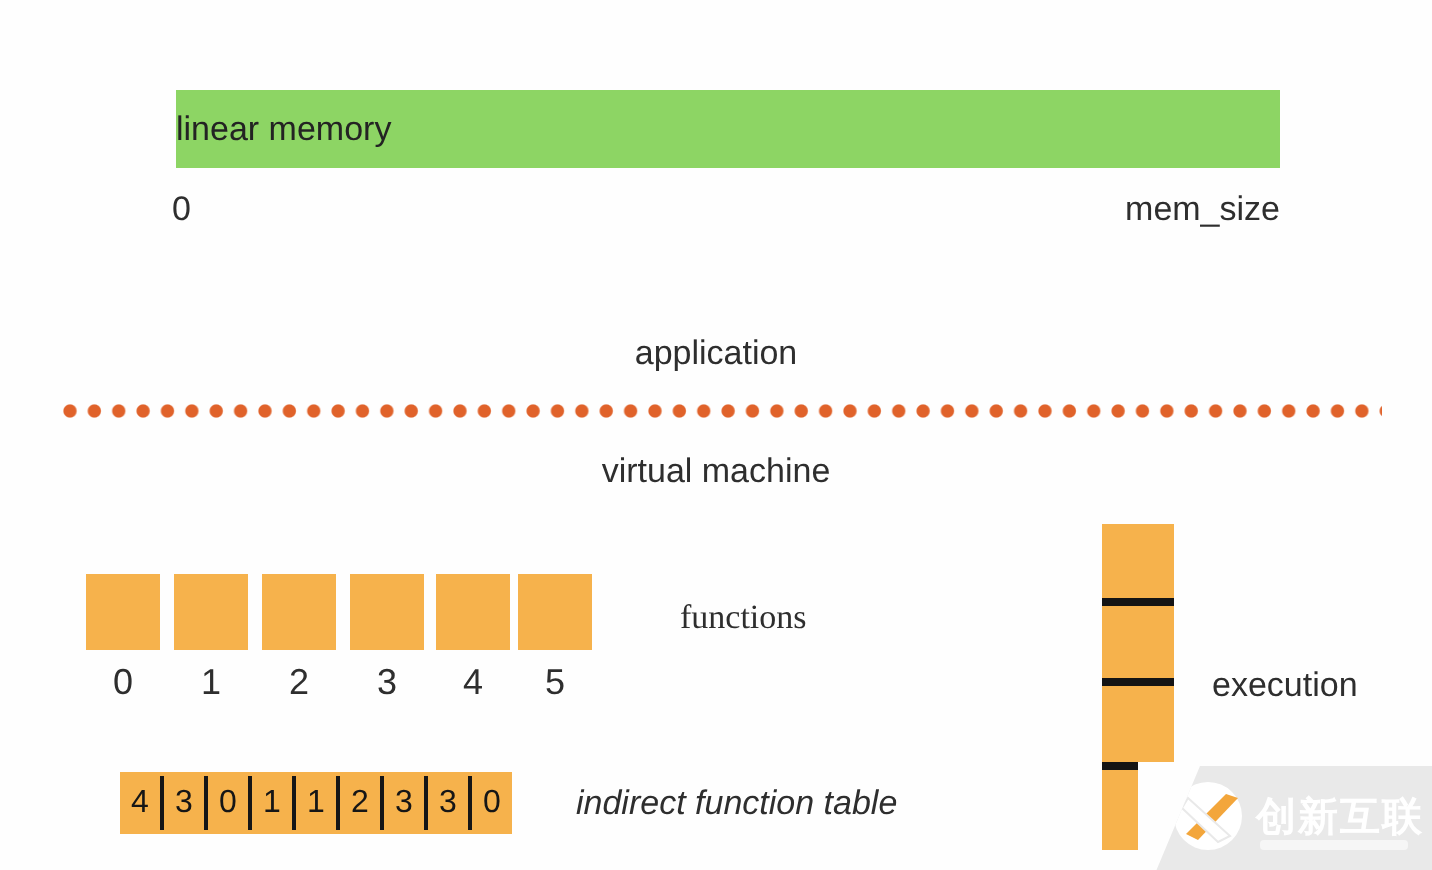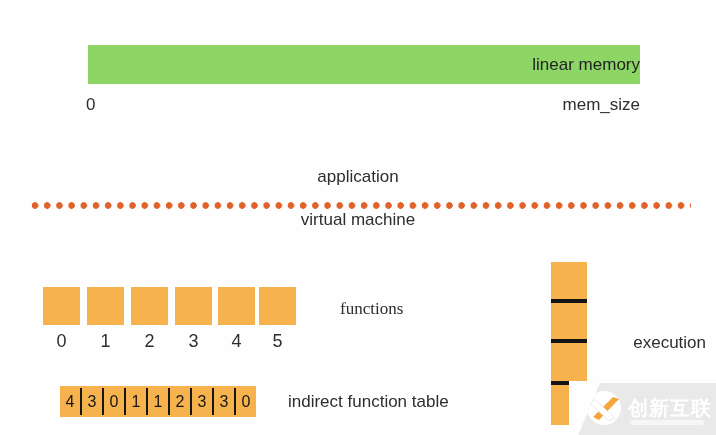--- a/index.html
+++ b/index.html
@@ -14,21 +14,21 @@
     background:#fefefe;
     overflow:hidden;
   }
   .txt{position:absolute;font-size:17px;color:#2e2e2e;white-space:nowrap;}
   .center-row{left:0;width:716px;text-align:center;}
 
   
   .mem-bar{
     position:absolute;left:88px;top:45px;width:552px;height:39px;
     background:#8dd564;
-    display:flex;align-items:center;justify-content:flex-end;
+    display:flex;align-items:center;justify-content:flex-start;
     font-size:17px;color:#232323;
   }
   .mem-zero{left:86px;top:95px;}
   .mem-size{right:76px;top:95px;}
 
   
   .dots{
     position:absolute;left:31px;top:201px;width:660px;height:9px;
     background-image:radial-gradient(circle at 4px 4.5px,#e0622a 3px,rgba(224,98,42,0) 3.6px);
     background-size:12.2px 9px;
@@ -44,28 +44,28 @@
   .ift{
     position:absolute;left:60px;top:386px;height:31px;
     background:#f6b24c;
     display:flex;align-items:stretch;
   }
   .ift-cell{
     width:20px;display:flex;align-items:center;justify-content:center;
     font-size:16px;color:#161616;
   }
   .ift-sep{width:2px;background:#161616;margin:2px 0;}
-  .ift-label{left:288px;top:392px;}
+  .ift-label{left:288px;top:392px;font-style:italic;}
 
   
   .seg{position:absolute;background:#f6b24c;}
   .seg-line{position:absolute;background:#141414;}
   .exec-label{
     position:absolute;left:606px;top:330px;width:100px;
-    text-align:right;font-size:17px;line-height:25px;color:#2e2e2e;
+    text-align:left;font-size:17px;line-height:25px;color:#2e2e2e;
   }
 
   
   .wm-band{
     position:absolute;left:571px;top:383px;width:145px;height:52px;
     background:#e9e9e9;
     clip-path:polygon(20% 0, 100% 0, 100% 100%, 5% 100%);
   }
   .wm-logo{position:absolute;left:12px;top:4px;width:42px;height:42px;}
   .wm-brand{
@@ -84,21 +84,21 @@
 <div class="canvas">
 
   <div class="mem-bar">
     <span>linear memory</span>
   </div>
   <div class="txt mem-zero">0</div>
   <div class="txt center-row" style="top:167px;">application</div>
 
   <div class="txt mem-size">mem_size</div>
   <div class="dots"></div>
-  <div class="txt center-row" style="top:210px;">virtual machine</div>
+  <div class="txt center-row" style="top:226px;">virtual machine</div>
 
   <div class="fsq" style="left:43px;"></div>
   <div class="fsq" style="left:87px;"></div>
   <div class="fsq" style="left:131px;"></div>
   <div class="fsq" style="left:175px;"></div>
   <div class="fsq" style="left:218px;"></div>
   <div class="fsq" style="left:259px;"></div>
 
   <div class="fnum" style="left:43px;">0</div>
   <div class="fnum" style="left:87px;">1</div>

